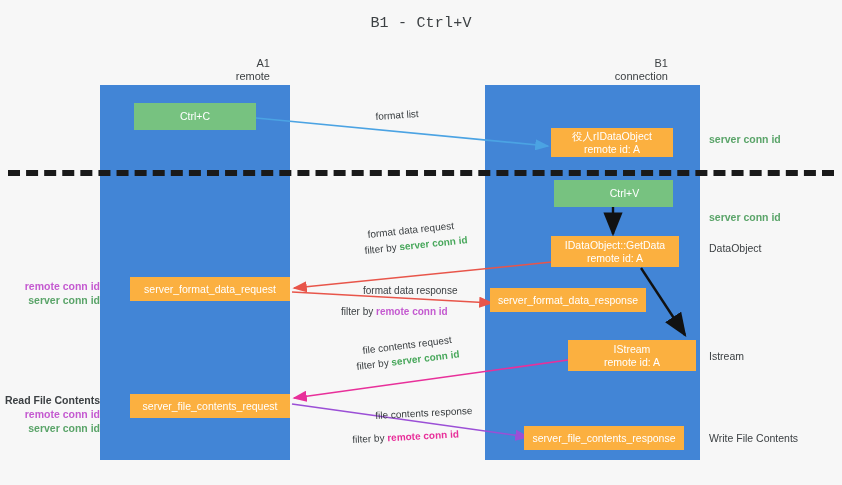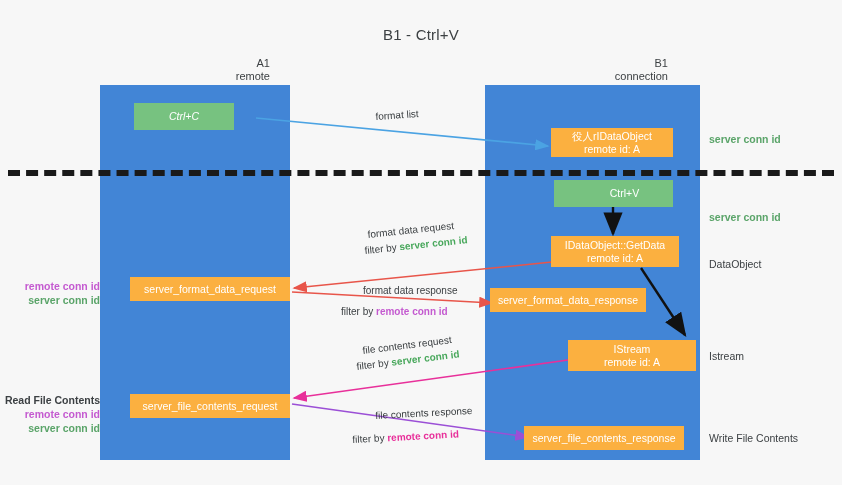--- a/index.html
+++ b/index.html
@@ -10,21 +10,21 @@
     overflow:hidden;
   }
   #stage{position:relative;width:842px;height:485px;}
 
   
   .title{
     position:absolute;left:0;width:842px;text-align:center;
     font-size:15px;color:#3c4043;letter-spacing:.2px;
   }
   .title.l1{top:11px;}
-  .title.l2{top:26px;}
+  .title.l2{top:15px;font-family:Liberation Mono, monospace;}
 
   
   .colhead{
     position:absolute;text-align:right;font-size:11px;
     color:#3c4043;line-height:13px;width:140px;
   }
   .colhead .big{display:block;}
   .colhead .sub{display:block;}
 
   
@@ -122,21 +122,21 @@
 
     <line x1="292" y1="292" x2="492" y2="303" stroke="#e8554a" stroke-width="1.6" marker-end="url(#ah-red)"></line>
 
     <line x1="568" y1="360" x2="294" y2="398" stroke="#e8309a" stroke-width="1.6" marker-end="url(#ah-pink)"></line>
 
     <line x1="292" y1="404" x2="528" y2="437" stroke="#9b4fd6" stroke-width="1.6" marker-end="url(#ah-purple)"></line>
   </svg>
 
   <div class="dashed"></div>
 
-  <div class="box green" style="left:134px;top:103px;width:100px;height:27px;font-style:italic;">
+  <div class="box green" style="left:134px;top:103px;width:122px;height:27px;">
     <span>Ctrl+C</span>
   </div>
 
   <div class="box orange" style="left:551px;top:128px;width:122px;height:29px;">
     <span>役人rIDataObject</span>
     <span>remote id: A</span>
   </div>
 
   <div class="box green" style="left:554px;top:180px;width:119px;height:27px;padding-left:22px;">
     <span>Ctrl+V</span>
@@ -185,21 +185,21 @@
     <span>filter by </span><b class="green">server conn id</b>
   </div>
 
   <div class="cap" style="left:375px;top:410px;transform:rotate(-3deg);">file contents response</div>
   <div class="cap" style="left:352px;top:434px;transform:rotate(-3deg);">
     <span>filter by </span><b class="pink">remote conn id</b>
   </div>
 
   <div class="rlabel green" style="left:709px;top:133px;">server conn id</div>
   <div class="rlabel green" style="left:709px;top:211px;">server conn id</div>
-  <div class="rlabel" style="left:709px;top:258px;">DataObject</div>
+  <div class="rlabel" style="left:709px;top:242px;">DataObject</div>
   <div class="rlabel" style="left:709px;top:350px;">Istream</div>
   <div class="rlabel" style="left:709px;top:432px;">Write File Contents</div>
 
   <div class="sidelab" style="left:8px;top:279px;width:92px;text-align:right;">
     <div class="purple">remote conn id</div>
     <div class="green">server conn id</div>
   </div>
 
   <div class="sidelab" style="left:4px;top:393px;width:96px;text-align:right;">
     <div class="plain">Read File Contents</div>

